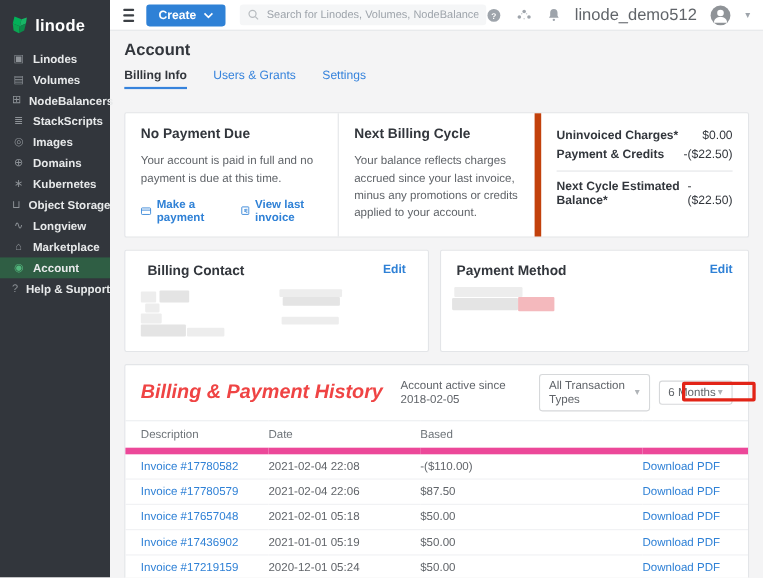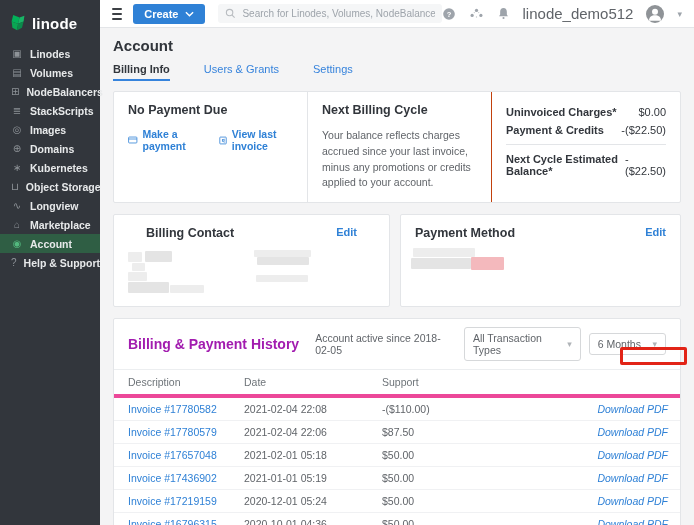--- a/index.html
+++ b/index.html
@@ -32,69 +32,69 @@
     font-family:inherit; font-size:10px; color:#606469; }
   .searchbar input::placeholder { color:#9ea4ab; }
   .top-right { margin-left:auto; display:flex; align-items:center; gap:13px; }
   .tb-icon { display:flex; align-items:center; cursor:pointer; }
   .username { font-size:15px; color:#606469; }
   .avatar { width:18px; height:18px; border-radius:50%; background:#8f9397; display:flex; align-items:center; justify-content:center; overflow:hidden; cursor:pointer; }
   .caret { color:#9ea4ab; font-size:9px; cursor:pointer; }
   
   .content { position:absolute; left:100px; right:0; top:28px; bottom:0; padding:7px 13px 0; }
   .page-title { font-size:15px; font-weight:700; color:#32363c; margin:2px 0 9px; }
-  .tabs { display:flex; gap:34px; margin-bottom:10px; }
+  .tabs { display:flex; gap:24px; margin-bottom:21px; }
   .tab { font-size:11px; color:#3683dc; padding-bottom:4px; cursor:pointer; }
   .tab.active { color:#32363c; font-weight:700; border-bottom:2px solid #3683dc; }
   .card { background:#fff; border:1px solid #e3e5e8; border-radius:2px; }
   
   .summary-card { display:flex; margin-bottom:11px; min-height:90px; }
   .sum-col { padding:11px 14px; }
   .sum-col h3 { font-size:12.5px; font-weight:700; margin-bottom:11px; color:#32363c; }
   .sum-col .body-text { font-size:10.5px; color:#606469; line-height:1.5; }
   .sum-col1 { width:194px; border-right:1px solid #e3e5e8; }
-  .sum-col2 { width:184px; border-right:1px solid #c2410c; }
+  .sum-col2 { width:184px; border-right:6px solid #c2410c; }
   .sum-col3 { flex:1; }
   .pay-links { display:flex; gap:17px; margin-top:9px; }
   .pay-link { display:flex; align-items:center; gap:5px; color:#2f81d6; font-size:10.5px; font-weight:600; cursor:pointer; }
   .totals-row { display:flex; justify-content:space-between; font-size:11px; color:#32363c; padding:3px 0; }
   .totals-row .t-lbl { font-weight:700; }
   .totals-row.divided { border-top:1px solid #e3e5e8; margin-top:5px; padding-top:8px; }
   .footnote { text-align:right; font-size:9.5px; color:#888f94; margin-top:6px; }
   
   .mid-row { display:flex; gap:10px; margin-bottom:11px; }
-  .contact-card { width:277px; height:93px; padding:11px 32px; position:relative; }
+  .contact-card { width:277px; height:93px; padding:11px 20px; position:relative; }
   .method-card { flex:1; height:93px; padding:11px 14px; position:relative; }
   .card-head { display:flex; justify-content:space-between; align-items:flex-start; }
   .card-head h3 { font-size:12.5px; font-weight:700; color:#32363c; }
   .edit-link { color:#2f81d6; font-size:11px; font-weight:600; cursor:pointer; }
   .redact { position:absolute; background:#e4e4e4; border-radius:1px; }
   .redact.lt { background:#ededed; }
   .redact.pink { background:#f4b9bd; }
   
   .hist-card { padding-bottom:0; }
   .hist-head { display:flex; align-items:center; padding:8px 14px; gap:8px; }
-  .hist-head h3 { font-size:14px; font-weight:700; color:#a21caf; flex:0 0 auto; }
+  .hist-head h3 { font-size:18px; font-weight:700; color:#ef4444; flex:0 0 auto;font-style:italic; }
   .hist-spacer { flex:1; }
   .active-since { font-size:10.5px; color:#606469; margin-right:4px; }
   .select { border:1px solid #d6d8da; border-radius:3px; background:#fff; font-size:10.5px; color:#606469;
     padding:4px 8px; display:flex; align-items:center; justify-content:space-between; cursor:pointer; }
   .select.wide { width:128px; }
   .select.narrow { width:84px; }
   .sel-caret { color:#b0b4b8; font-size:9px; }
   table { width:100%; border-collapse:collapse; font-size:10.5px; table-layout:fixed; }
   thead th { text-align:left; font-weight:400; color:#6e7479; padding:6px 0;
-    border-top:1px solid #eceef0; border-bottom:4px solid #ec4899; }
+    border-top:1px solid #eceef0; border-bottom:6px solid #ec4899; }
   th.c-desc { width:130px; padding-left:14px; }
   th.c-date { width:138px; }
   th.c-amt  { width:auto; }
   th.c-pdf  { width:96px; }
   tbody td { padding:5px 0; border-bottom:1px solid #f0f1f3; color:#606469; }
   td.d-desc { padding-left:14px; color:#2f81d6; cursor:pointer; }
-  td.d-pdf { text-align:right; padding-right:12px; color:#2f81d6; cursor:pointer; white-space:nowrap;font-style:italic; }
+  td.d-pdf { text-align:left; padding-right:12px; color:#2f81d6; cursor:pointer; white-space:nowrap; }
   tbody tr:last-child td { border-bottom:none; }
   
   .annotation-box { position:absolute; left:620px; top:347px; width:67px; height:18px;
     border:3px solid #e22417; border-radius:2px; z-index:8; pointer-events:none; }
   svg { display:block; }
 </style>
 </head>
 <body>
 
 <aside class="sidebar">
@@ -236,20 +236,21 @@
       <div class="tab active">Billing Info</div>
 
       <div class="tab">Users &amp; Grants</div>
 
       <div class="tab">Settings</div>
     </div>
 
   <section class="card summary-card">
     <div class="sum-col sum-col1">
       <h3>No Payment Due</h3>
+      <div class="body-text">Your account is paid in full and no payment is due at this time.</div>
       <div class="pay-links">
         <span class="pay-link">
           <svg width="13" height="10" viewBox="0 0 24 18">
               <rect x="1.5" y="1.5" width="21" height="15" rx="2" fill="none" stroke="#2f81d6" stroke-width="2"></rect>
               <line x1="1.5" y1="6.5" x2="22.5" y2="6.5" stroke="#2f81d6" stroke-width="2"></line>
             </svg>
           <span>Make a payment</span>
         </span>
         <span class="pay-link">
           <svg width="11" height="11" viewBox="0 0 20 20">
@@ -326,21 +327,21 @@
       <div class="select narrow">
         <span>6 Months</span>
         <span class="sel-caret">▾</span>
       </div>
     </div>
     <table>
       <thead>
         <tr>
           <th class="c-desc">Description</th>
           <th class="c-date">Date</th>
-          <th class="c-amt">Support</th>
+          <th class="c-amt">Based</th>
           <th class="c-pdf"></th>
         </tr>
       </thead>
       <tbody>
 
           <tr class="hl">
             <td class="d-desc">Invoice #17780582</td>
             <td class="d-date">2021-02-04 22:08</td>
             <td class="d-amt">-($110.00)</td>
             <td class="d-pdf">Download PDF</td>

